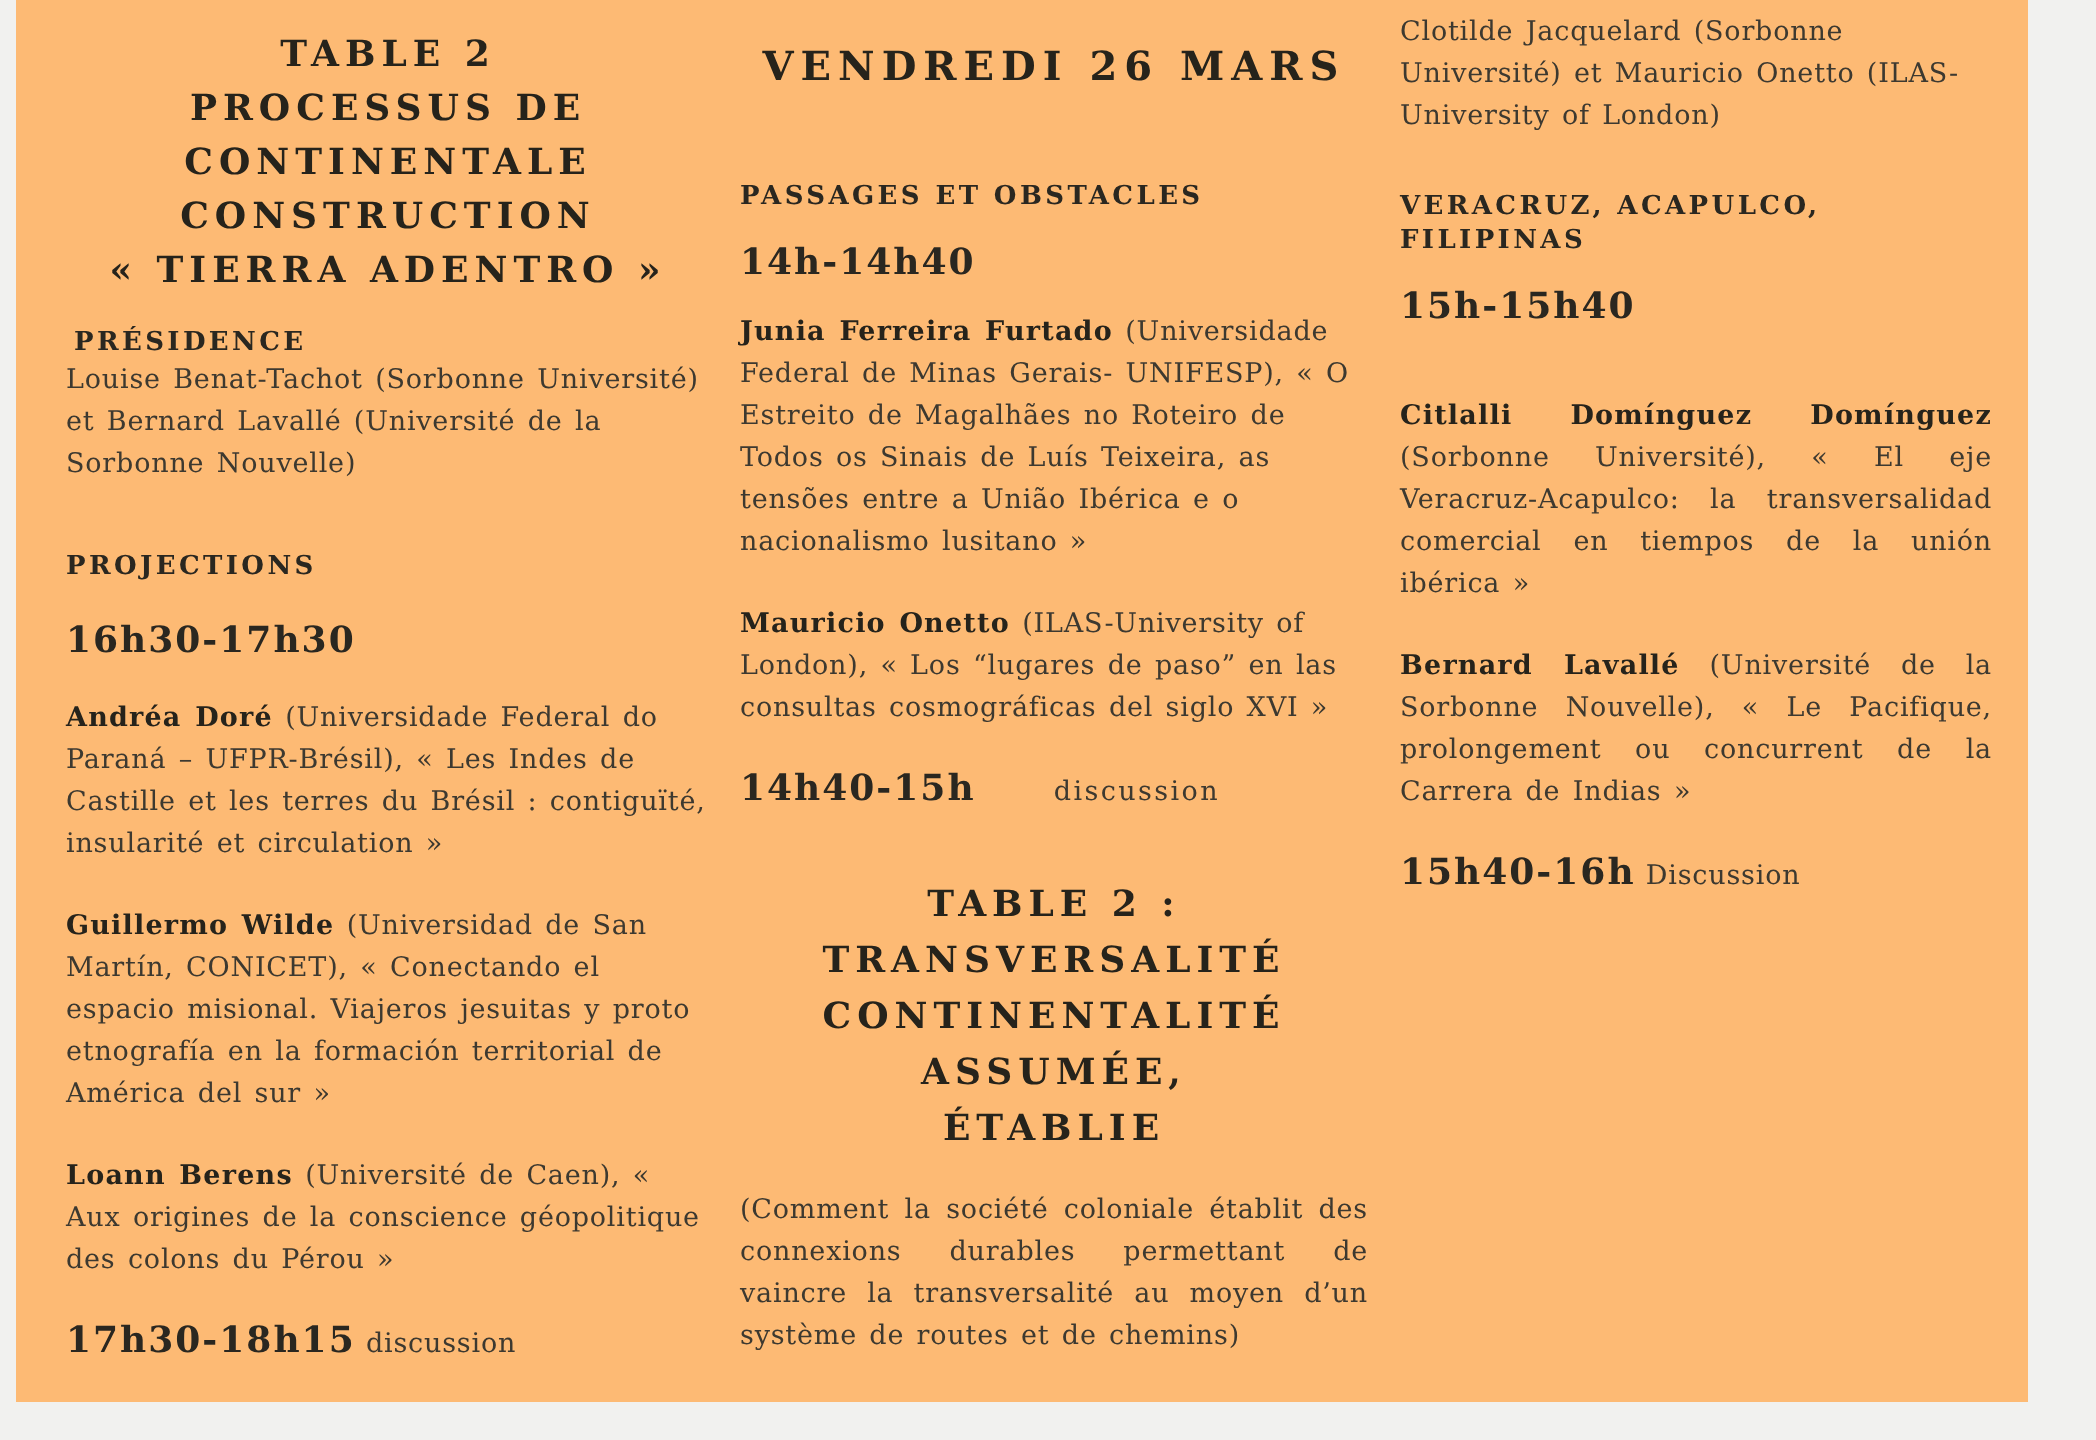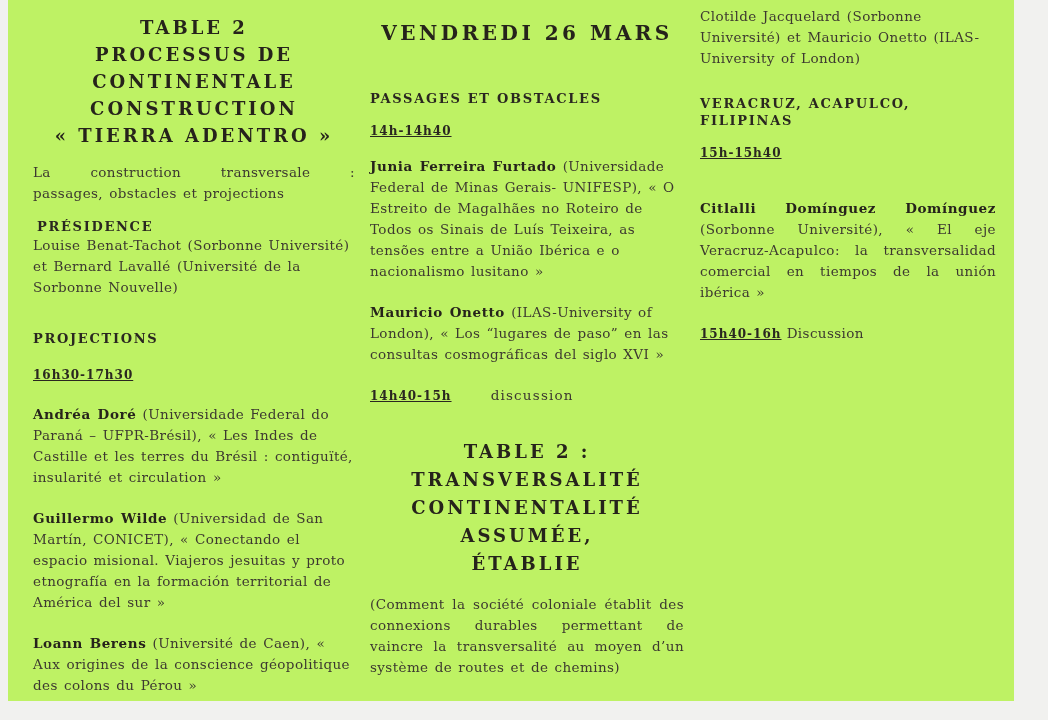--- a/index.html
+++ b/index.html
@@ -14,21 +14,21 @@
     height: 720px;
     overflow: hidden;
     background: #f1f1ef;
   }
   .page {
     position: absolute;
     left: 8px;
     top: 0;
     width: 1006px;
     height: 701px;
-    background: #bef264;
+    background: #fdba74;
     color: #3d3930;
   }
   .col { position: absolute; top: 0; }
   .col-left  { left: 25px;  top: 14px; width: 322px; }
   .col-mid   { left: 362px; top: 12px; width: 314px; }
   .col-right { left: 692px; top: 6px;  width: 296px; }
 
   .big-title {
     font-weight: 700;
     color: #26231b;
@@ -60,24 +60,23 @@
   .label {
     font-weight: 700;
     color: #2a2720;
     font-size: 13px;
     letter-spacing: 1.7px;
     line-height: 17px;
   }
   .time {
     font-weight: 700;
     color: #2a2720;
-    font-size: 12px;
+    font-size: 18px;
     letter-spacing: 1px;
     line-height: 17px;
-    text-decoration: underline;
   }
   .body-text {
     font-size: 13.5px;
     letter-spacing: 0.4px;
     word-spacing: 1.5px;
     line-height: 21px;
   }
   .talk { margin: 0; }
   .talk strong { color: #26231b; letter-spacing: 0.6px; }
   .justify { text-align: justify; }
@@ -106,24 +105,20 @@
 
     <div class="col col-left">
       <div class="big-title">
         <span>TABLE 2</span>
         <span>PROCESSUS DE</span>
         <span>CONTINENTALE</span>
         <span>CONSTRUCTION</span>
         <span>« TIERRA ADENTRO »</span>
       </div>
 
-      <div class="body-text mt13">
-        <span class="jline">La construction transversale :</span>
-        <span class="jline-last">passages, obstacles et projections</span>
-      </div>
 
       <div class="label mt14" style="margin-left:4px;">PRÉSIDENCE</div>
       <p class="talk body-text">Louise Benat-Tachot (Sorbonne Université) et Bernard Lavallé (Université de la Sorbonne Nouvelle)</p>
 
       <div class="label mt32">PROJECTIONS</div>
 
       <div class="time mt20">16h30-17h30</div>
 
       <p class="talk body-text mt20"><strong>Andréa Doré</strong><span> (Universidade Federal do Paraná – UFPR-Brésil), « Les Indes de Castille et les terres du Brésil : contiguïté, insularité et circulation »</span></p>
 
@@ -166,20 +161,21 @@
 
     <div class="col col-right">
       <p class="talk body-text">Clotilde Jacquelard (Sorbonne Université) et Mauricio Onetto (ILAS-University of London)</p>
 
       <div class="label mt26">VERACRUZ, ACAPULCO, FILIPINAS</div>
 
       <div class="time mt16">15h-15h40</div>
 
       <p class="talk body-text justify mt18"><strong>Citlalli Domínguez Domínguez</strong><span> (Sorbonne Université), « El eje Veracruz-Acapulco: la transversalidad comercial en tiempos de la unión ibérica »</span></p>
 
+      <p class="talk body-text justify mt20"><strong>Bernard Lavallé</strong><span> (Université de la Sorbonne Nouvelle), « Le Pacifique, prolongement ou concurrent de la Carrera de Indias »</span></p>
 
       <div class="mt20">
         <span class="time">15h40-16h</span>
         <span class="body-text disc-sp">Discussion</span>
       </div>
     </div>
 
   </div>
 </div>
 

